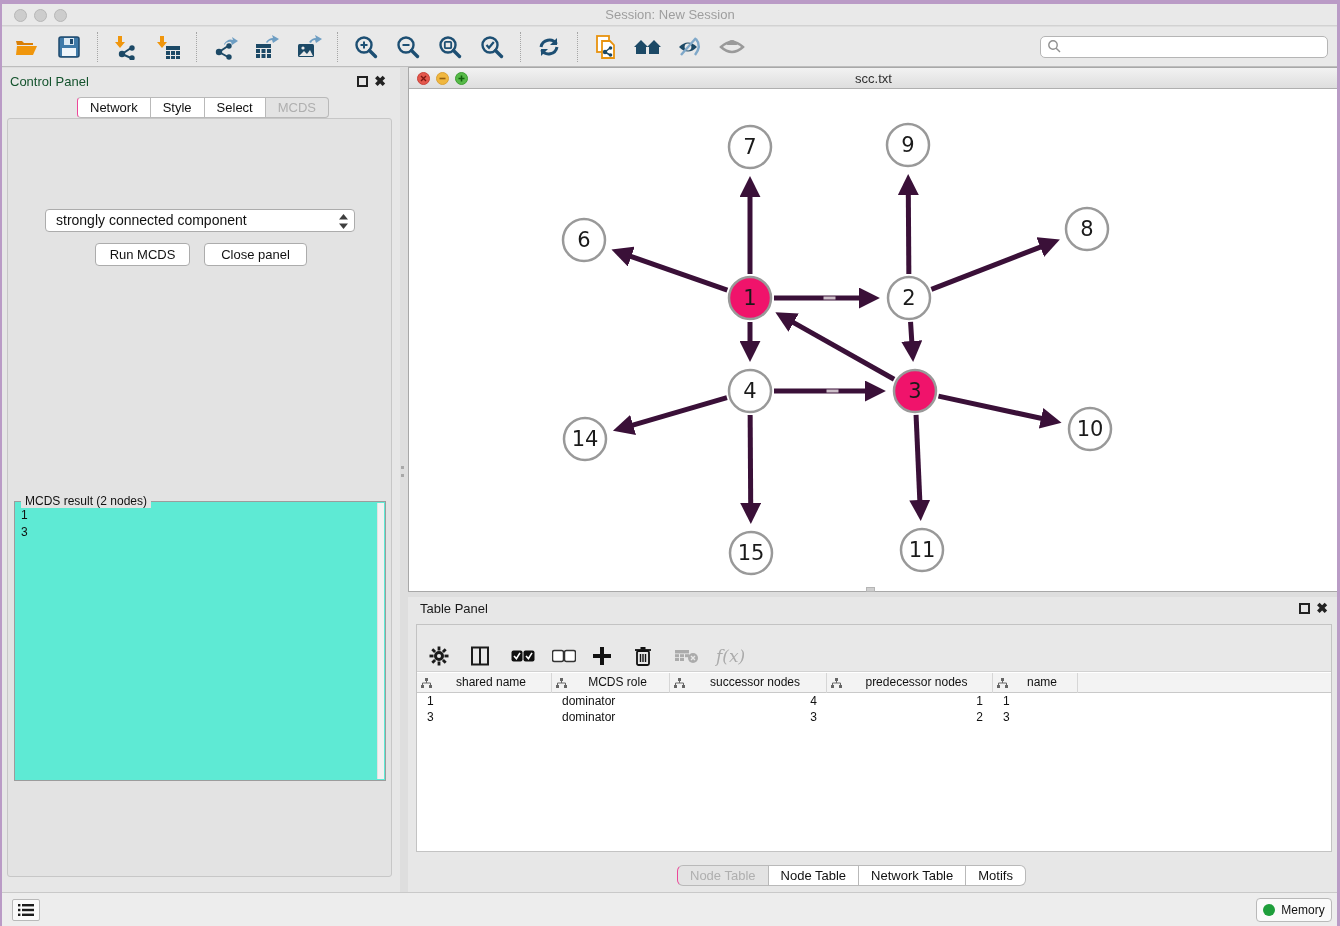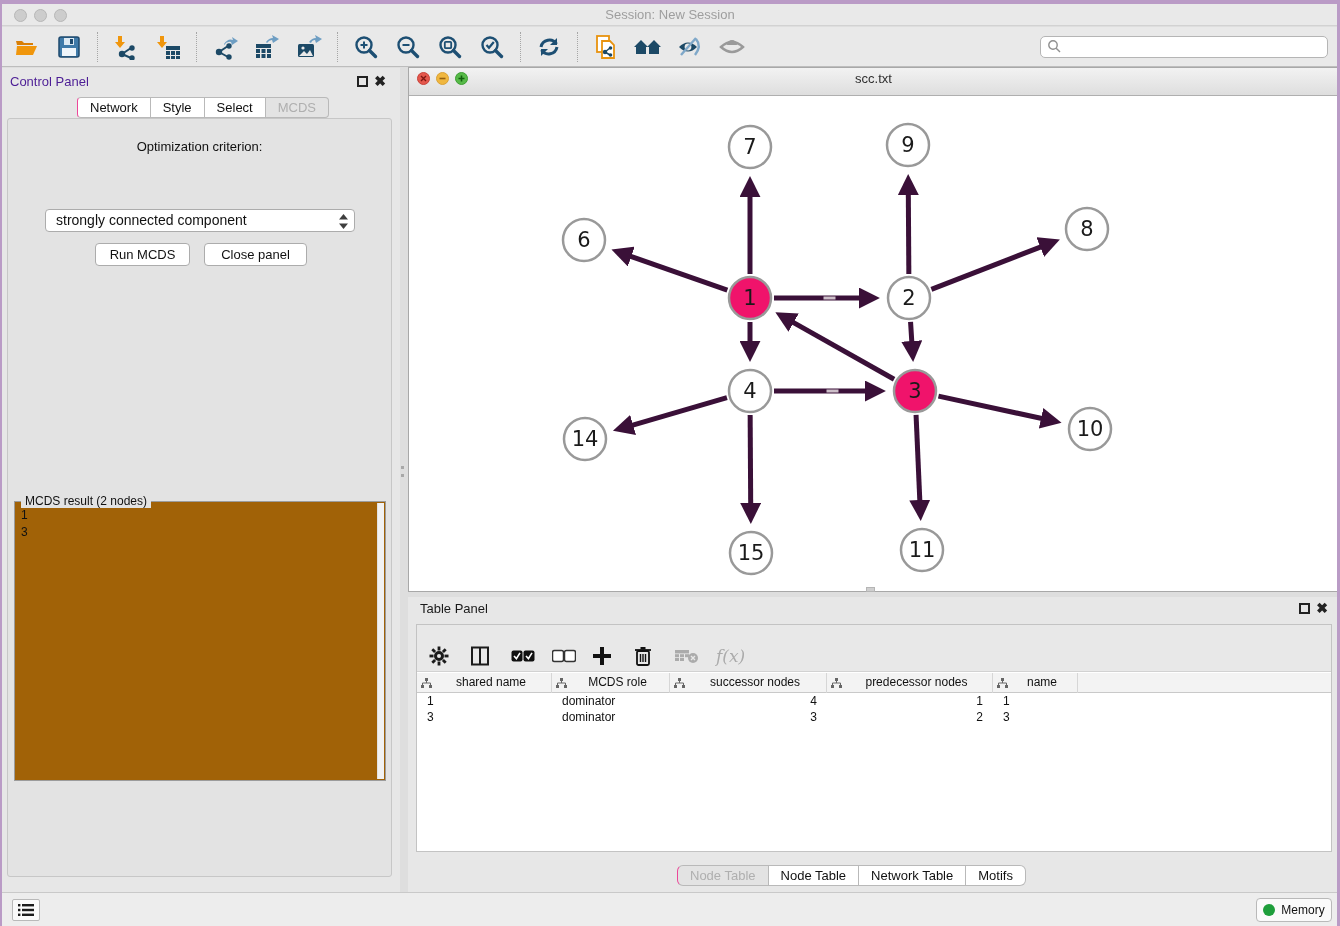--- a/index.html
+++ b/index.html
@@ -19,48 +19,48 @@
 
   
   .toolbar { position:absolute; left:0; top:27px; width:100%; height:40px; background:#E9E9E9; border-bottom:1px solid #BDBDBD; display:flex; align-items:center; padding-left:6px; }
   .tb { width:42px; height:38px; background:transparent; border:none; display:flex; align-items:center; justify-content:center; }
   .sep { width:1px; height:30px; border-left:1px dotted #A6A6A6; margin:0 7px; }
   .search-box { margin-left:auto; margin-right:12px; width:288px; height:22px; background:#FFF; border:1px solid #B5B5B5; border-radius:5px; display:flex; align-items:center; padding:0 6px; }
   .search-box input { border:none; outline:none; flex:1; font-size:12px; font-family:"Liberation Sans",sans-serif; background:transparent; }
 
   
   .control-panel { position:absolute; left:0; top:68px; width:400px; height:824px; background:#E7E7E7; }
-  .cp-title { position:absolute; left:10px; top:6px; font-size:13px; color:#4c1d95; }
+  .cp-title { position:absolute; left:10px; top:6px; font-size:13px; color:#14532d; }
   .panel-float { position:absolute; top:8px; width:11px; height:11px; border:2px solid #222; background:transparent; }
   .panel-close { position:absolute; top:5px; font-size:14px; font-weight:bold; color:#222; line-height:16px; }
   .cp-float{ right:32px; } .cp-close{ right:14px; }
 
   .tabs { position:absolute; display:flex; height:21px; }
   .cp-tabs { left:77px; top:29px; }
   .seg { font-size:13px; padding:0 12px; line-height:19px; background:#FFF; border:1px solid #B9B9B9; border-left:none; color:#111; white-space:nowrap; }
   .seg:first-child { border-left:1px solid #ec4899; border-radius:4px 0 0 4px; }
   .seg:last-child { border-radius:0 4px 4px 0; }
   .seg.sel { background:#E3E3E3; color:#AFAFAF; }
 
   .cp-box { position:absolute; left:7px; top:50px; width:385px; height:759px; background:#E3E3E3; border:1px solid #C7C7C7; border-radius:3px; }
   .opt-label { text-align:center; margin-top:20px; font-size:13px; color:#111; }
   .dropdown { position:absolute; left:37px; top:90px; width:310px; height:23px; background:#FFF; border:1px solid #ACACAC; border-radius:4px; font-size:14px; line-height:21px; padding-left:10px; color:#111; }
   .dropdown .stepper { position:absolute; right:5px; top:3px; }
   .cp-btn { position:absolute; top:124px; height:23px; background:#FFF; border:1px solid #ACACAC; border-radius:4px; font-size:13px; color:#111; font-family:"Liberation Sans",sans-serif; }
   .btn-run { left:87px; width:95px; }
   .btn-close { left:196px; width:103px; }
 
-  .result-group { position:absolute; left:6px; top:382px; width:372px; height:280px; border:1px solid #9C9C9C; background:#a16207; }
+  .result-group { position:absolute; left:6px; top:382px; width:372px; height:280px; border:1px solid #9C9C9C; background:#5eead4; }
   .result-title { position:absolute; top:-8px; left:6px; background:#E3E3E3; padding:0 4px; font-size:12px; color:#111; }
   .result-lines { position:absolute; left:0; top:3px; right:10px; bottom:0; padding:2px 6px; font-size:12px; line-height:17px; color:#111; }
   .result-scroll { position:absolute; right:1px; top:1px; bottom:1px; width:7px; background:#F2F2F2; border-left:1px solid #E2E2E2; }
 
   
   .network-window { position:absolute; left:408px; top:67px; width:931px; height:525px; background:#FFF; border:1px solid #A8A8A8; }
-  .nw-titlebar { position:relative; height:28px; background:linear-gradient(#F2F2F2,#DEDEDE); border-bottom:1px solid #AFAFAF; }
+  .nw-titlebar { position:relative; height:21px; background:linear-gradient(#F2F2F2,#DEDEDE); border-bottom:1px solid #AFAFAF; }
   .nw-lights { position:absolute; left:8px; top:4px; display:flex; gap:6px; }
   .nw-title { position:absolute; left:0; right:0; top:0; text-align:center; line-height:21px; font-size:13px; color:#2F2F2F; }
   .nw-content { position:absolute; left:0; top:22px; right:0; bottom:0; }
 
   
   .table-panel { position:absolute; left:408px; top:597px; width:932px; height:295px; background:#E7E7E7; }
   .tp-title { position:absolute; left:12px; top:4px; font-size:13px; color:#1A1A1A; }
   .tp-float{ right:30px; top:6px; } .tp-close{ right:12px; top:3px; }
   .tp-box { position:absolute; left:8px; top:27px; width:916px; height:228px; background:#FFF; border:1px solid #C3C3C3; }
   .tp-toolbar { height:47px; background:#E8E8E8; border-bottom:1px solid #D2D2D2; display:flex; align-items:center; padding-left:12px; gap:15px; }
@@ -267,21 +267,20 @@
   <div class="cp-title">Control Panel</div>
   <span class="panel-float cp-float"></span>
   <span class="panel-close cp-close">✖</span>
   <div class="tabs cp-tabs" id="cp-tabs">
       <div class="seg">Network</div>
       <div class="seg">Style</div>
       <div class="seg">Select</div>
       <div class="seg sel">MCDS</div>
     </div>
   <div class="cp-box">
-    <div class="opt-label">Optimization criterion:</div>
     <div class="dropdown">
       <span>strongly connected component</span>
       <span class="stepper">
         <svg width="11" height="17" viewBox="0 0 11 17">
             <path d="M5.5 1 L10 6.5 H1 z" fill="#3E3E3E"></path>
             <path d="M5.5 16 L1 10.5 H10 z" fill="#3E3E3E"></path>
           </svg>
       </span>
     </div>
     <button class="cp-btn btn-run">Run MCDS</button>

